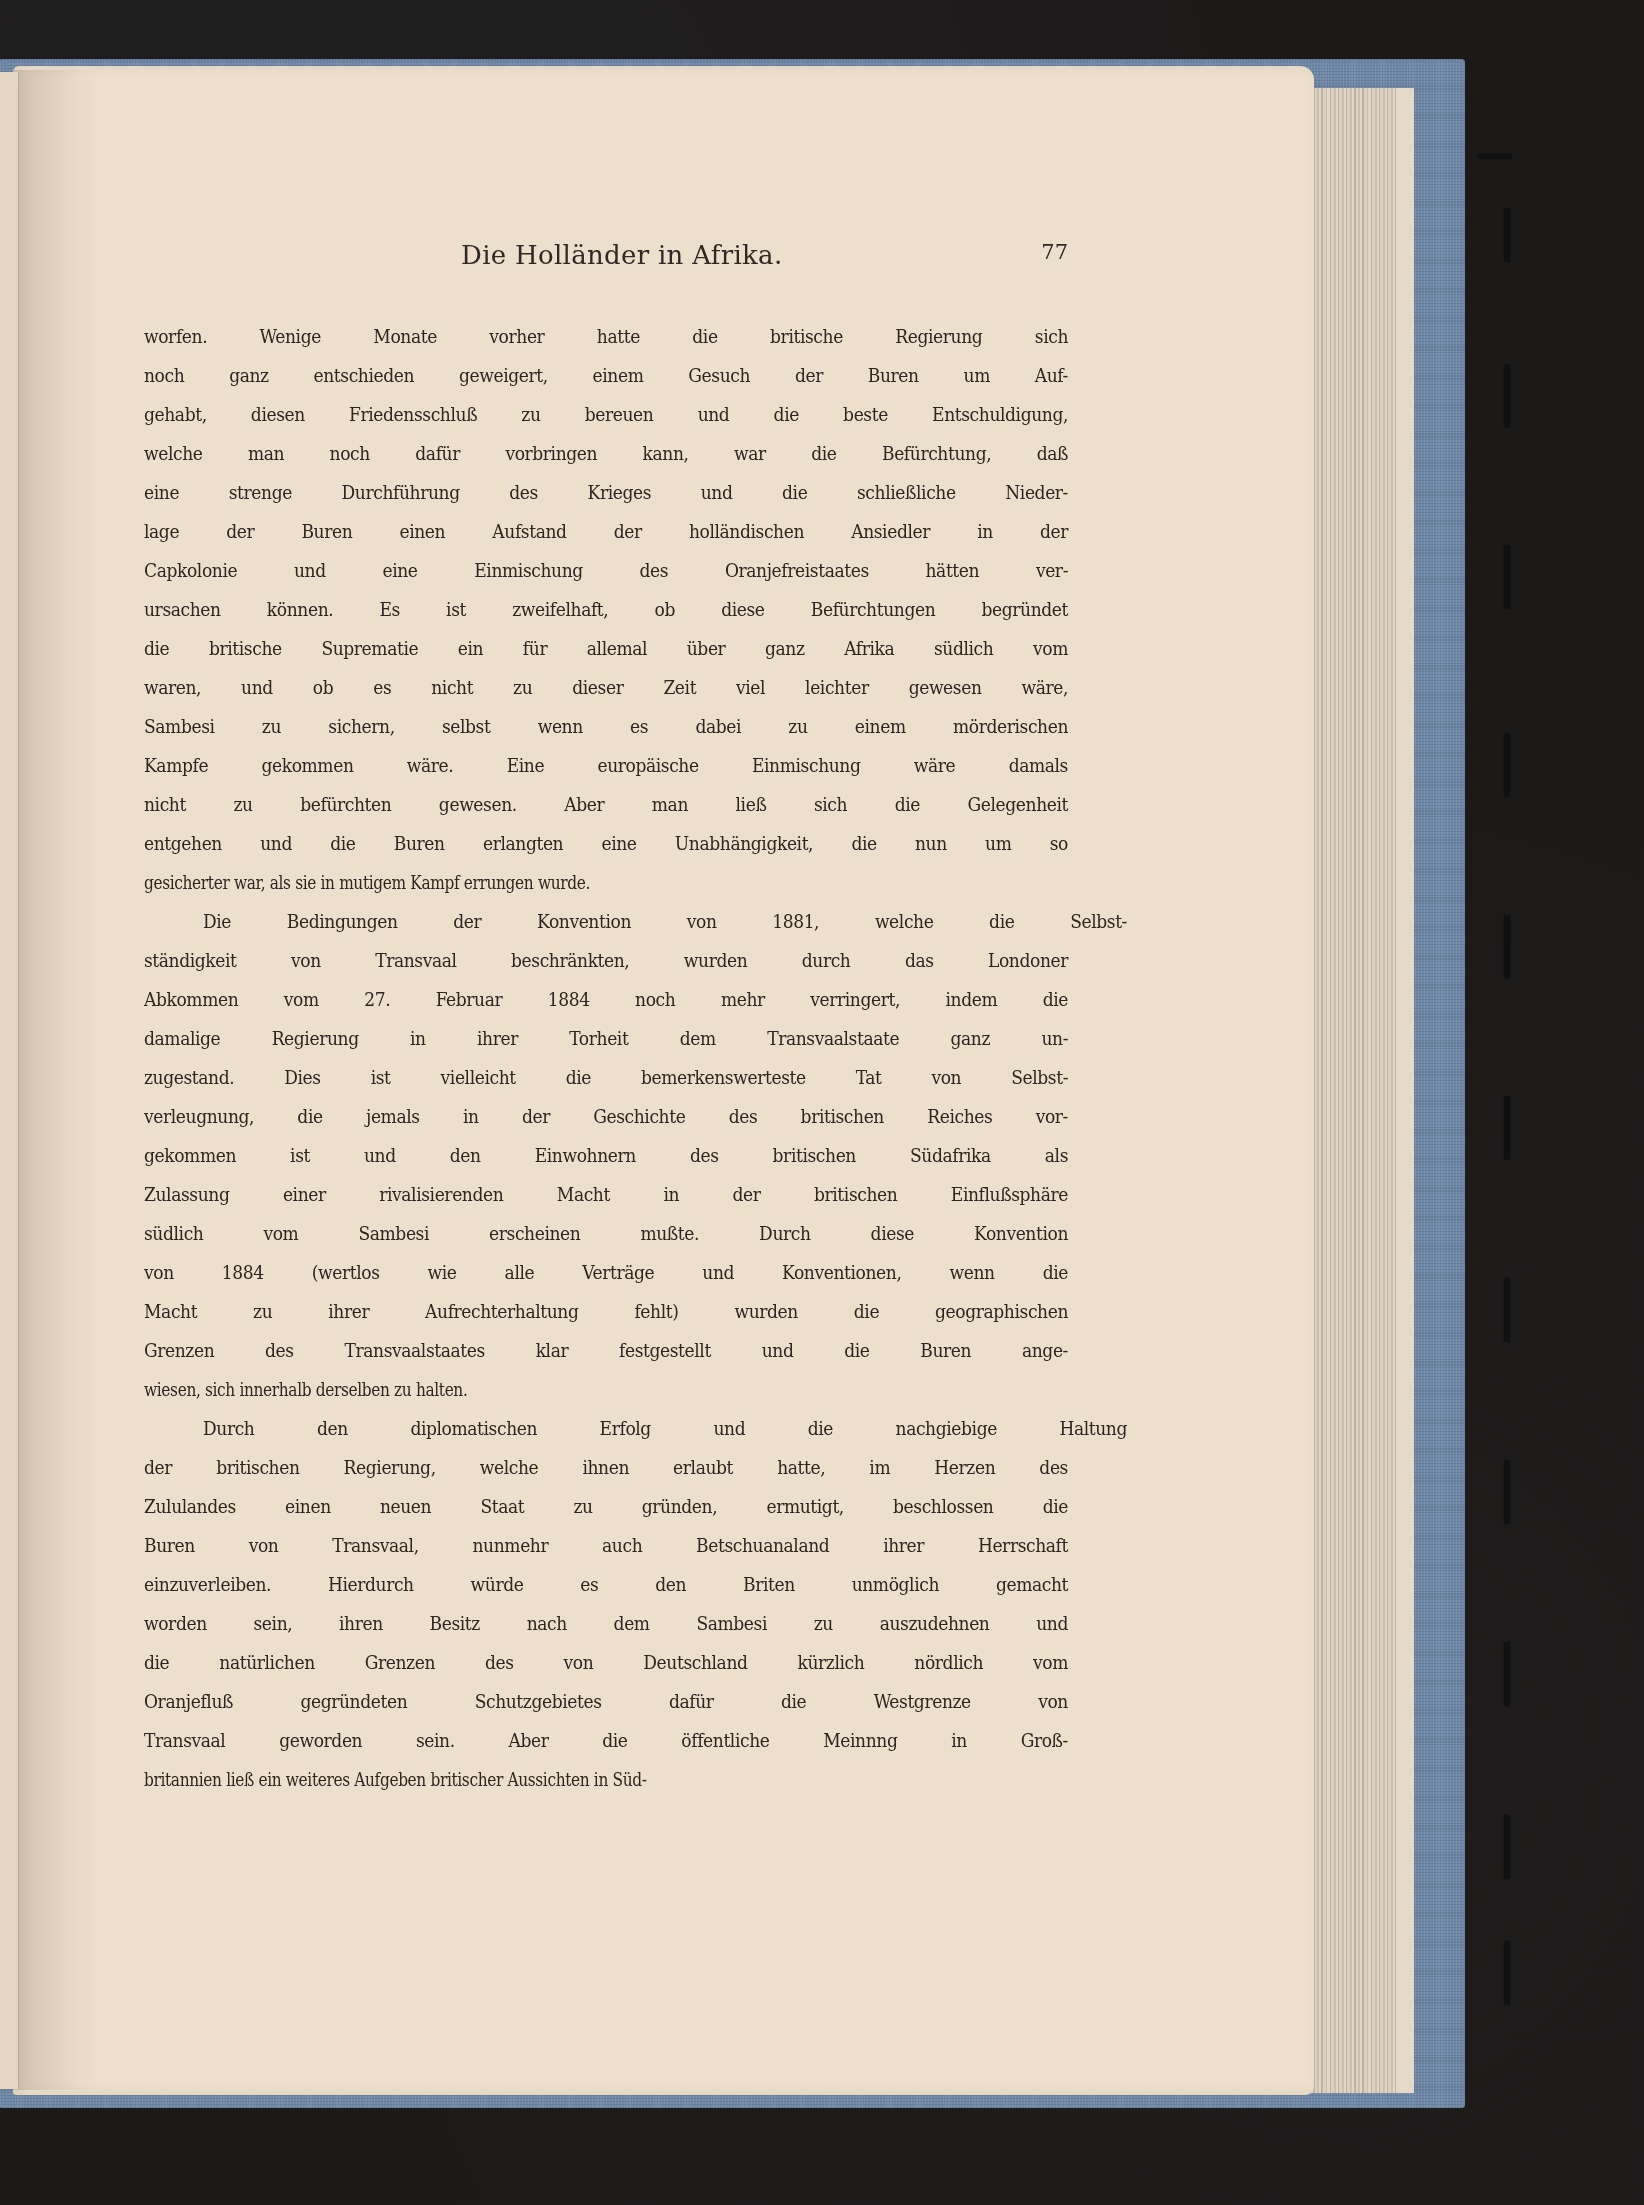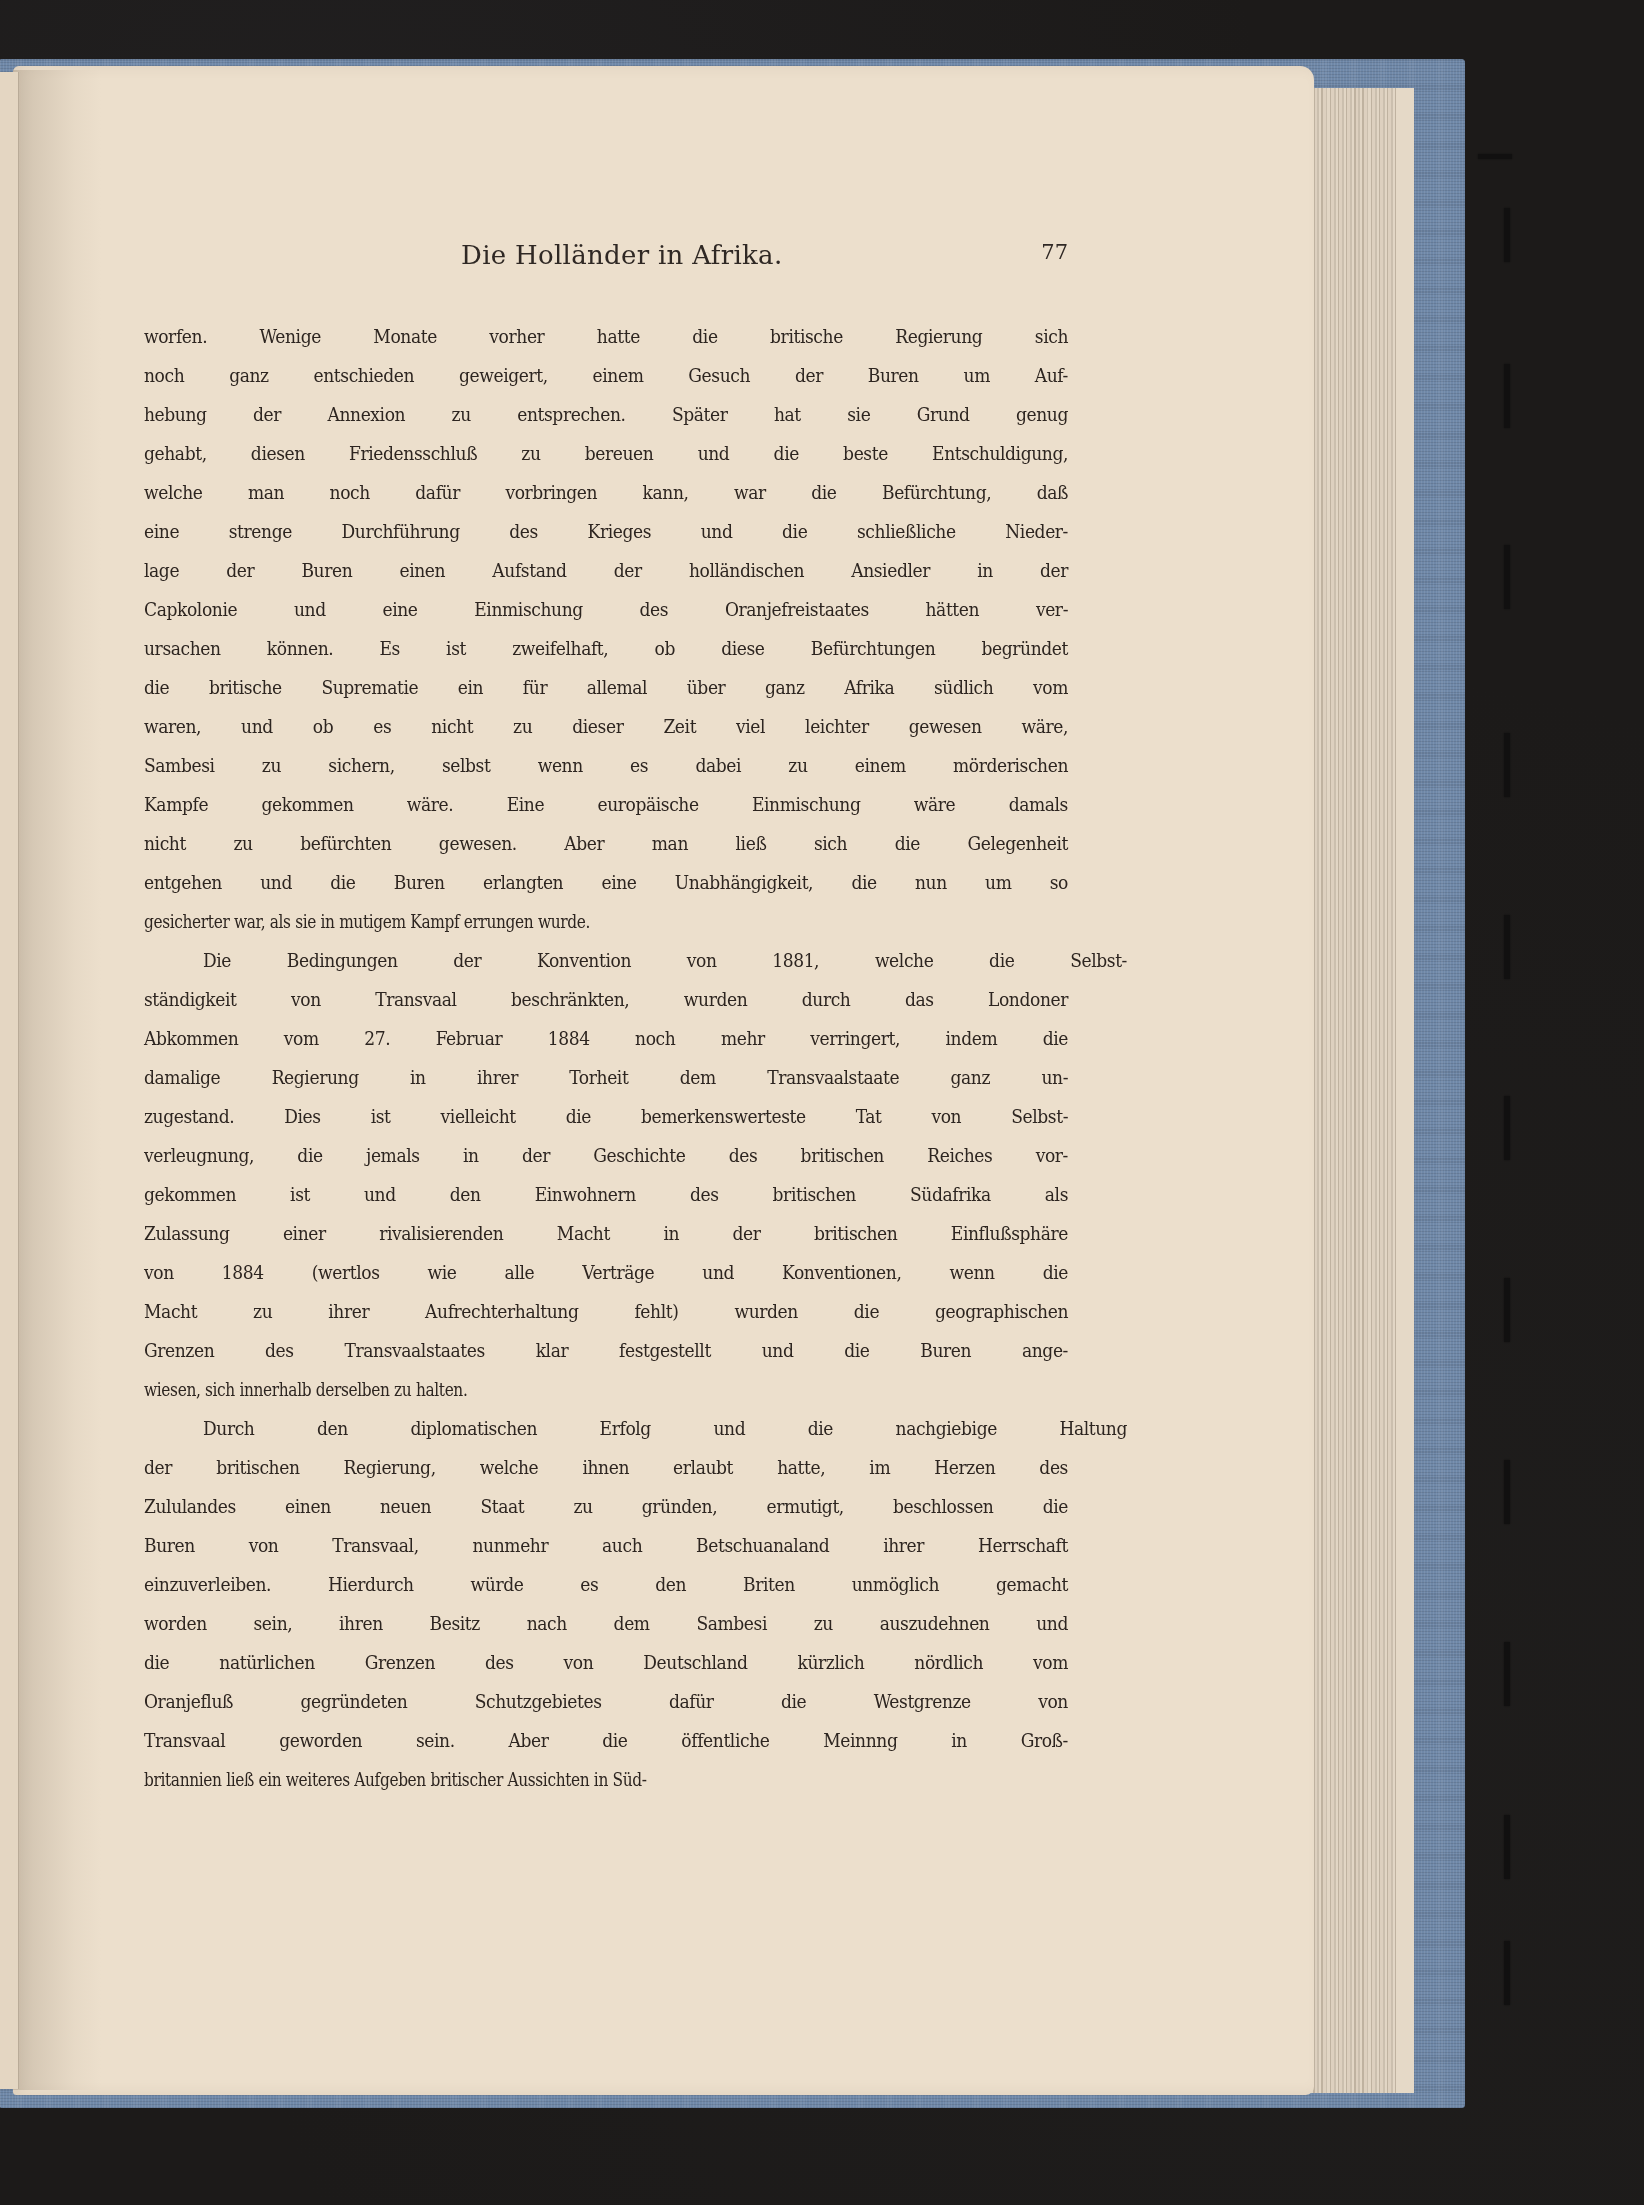--- a/index.html
+++ b/index.html
@@ -112,21 +112,20 @@
 
 <div class="running-head">
   <span class="running-title">Die Holländer in Afrika.</span>
   <span class="page-number">77</span>
 </div>
 
 <div class="text-block" id="text-block">
     <div>
       <span class="line" style="display: block; width: 924px; text-align: justify; text-align-last: justify; transform: scaleX(1);">worfen. Wenige Monate vorher hatte die britische Regierung sich</span>
       <span class="line" style="display: block; width: 924px; text-align: justify; text-align-last: justify; transform: scaleX(1);">noch ganz entschieden geweigert, einem Gesuch der Buren um Auf-</span>
-      <span class="line" style="display: block; width: 924px; text-align: justify; text-align-last: justify; transform: scaleX(1);">hebung der Annexion zu entsprechen. Später hat sie Grund genug</span>
       <span class="line" style="display: block; width: 924px; text-align: justify; text-align-last: justify; transform: scaleX(1);">gehabt, diesen Friedensschluß zu bereuen und die beste Entschuldigung,</span>
       <span class="line" style="display: block; width: 924px; text-align: justify; text-align-last: justify; transform: scaleX(1);">welche man noch dafür vorbringen kann, war die Befürchtung, daß</span>
       <span class="line" style="display: block; width: 924px; text-align: justify; text-align-last: justify; transform: scaleX(1);">eine strenge Durchführung des Krieges und die schließliche Nieder-</span>
       <span class="line" style="display: block; width: 924px; text-align: justify; text-align-last: justify; transform: scaleX(1);">lage der Buren einen Aufstand der holländischen Ansiedler in der</span>
       <span class="line" style="display: block; width: 924px; text-align: justify; text-align-last: justify; transform: scaleX(1);">Capkolonie und eine Einmischung des Oranjefreistaates hätten ver-</span>
       <span class="line" style="display: block; width: 924px; text-align: justify; text-align-last: justify; transform: scaleX(1);">ursachen können. Es ist zweifelhaft, ob diese Befürchtungen begründet</span>
       <span class="line" style="display: block; width: 924px; text-align: justify; text-align-last: justify; transform: scaleX(1);">die britische Suprematie ein für allemal über ganz Afrika südlich vom</span>
       <span class="line" style="display: block; width: 924px; text-align: justify; text-align-last: justify; transform: scaleX(1);">waren, und ob es nicht zu dieser Zeit viel leichter gewesen wäre,</span>
       <span class="line" style="display: block; width: 924px; text-align: justify; text-align-last: justify; transform: scaleX(1);">Sambesi zu sichern, selbst wenn es dabei zu einem mörderischen</span>
       <span class="line" style="display: block; width: 924px; text-align: justify; text-align-last: justify; transform: scaleX(1);">Kampfe gekommen wäre. Eine europäische Einmischung wäre damals</span>
@@ -136,20 +135,21 @@
     </div>
     <div>
       <span class="line indent" style="display: block; width: 924px; text-align: justify; text-align-last: justify; transform: scaleX(1);">Die Bedingungen der Konvention von 1881, welche die Selbst-</span>
       <span class="line" style="display: block; width: 924px; text-align: justify; text-align-last: justify; transform: scaleX(1);">ständigkeit von Transvaal beschränkten, wurden durch das Londoner</span>
       <span class="line" style="display: block; width: 924px; text-align: justify; text-align-last: justify; transform: scaleX(1);">Abkommen vom 27. Februar 1884 noch mehr verringert, indem die</span>
       <span class="line" style="display: block; width: 924px; text-align: justify; text-align-last: justify; transform: scaleX(1);">damalige Regierung in ihrer Torheit dem Transvaalstaate ganz un-</span>
       <span class="line" style="display: block; width: 924px; text-align: justify; text-align-last: justify; transform: scaleX(1);">zugestand. Dies ist vielleicht die bemerkenswerteste Tat von Selbst-</span>
       <span class="line" style="display: block; width: 924px; text-align: justify; text-align-last: justify; transform: scaleX(1);">verleugnung, die jemals in der Geschichte des britischen Reiches vor-</span>
       <span class="line" style="display: block; width: 924px; text-align: justify; text-align-last: justify; transform: scaleX(1);">gekommen ist und den Einwohnern des britischen Südafrika als</span>
       <span class="line" style="display: block; width: 924px; text-align: justify; text-align-last: justify; transform: scaleX(1);">Zulassung einer rivalisierenden Macht in der britischen Einflußsphäre</span>
+      <span class="line" style="display: block; width: 924px; text-align: justify; text-align-last: justify; transform: scaleX(1);">südlich vom Sambesi erscheinen mußte. Durch diese Konvention</span>
       <span class="line" style="display: block; width: 924px; text-align: justify; text-align-last: justify; transform: scaleX(1);">von 1884 (wertlos wie alle Verträge und Konventionen, wenn die</span>
       <span class="line" style="display: block; width: 924px; text-align: justify; text-align-last: justify; transform: scaleX(1);">Macht zu ihrer Aufrechterhaltung fehlt) wurden die geographischen</span>
       <span class="line" style="display: block; width: 924px; text-align: justify; text-align-last: justify; transform: scaleX(1);">Grenzen des Transvaalstaates klar festgestellt und die Buren ange-</span>
       <span class="line last" style="display: block; width: 1026px; text-align: justify; text-align-last: left; transform: scaleX(0.9);">wiesen, sich innerhalb derselben zu halten.</span>
     </div>
     <div>
       <span class="line indent" style="display: block; width: 924px; text-align: justify; text-align-last: justify; transform: scaleX(1);">Durch den diplomatischen Erfolg und die nachgiebige Haltung</span>
       <span class="line" style="display: block; width: 924px; text-align: justify; text-align-last: justify; transform: scaleX(1);">der britischen Regierung, welche ihnen erlaubt hatte, im Herzen des</span>
       <span class="line" style="display: block; width: 924px; text-align: justify; text-align-last: justify; transform: scaleX(1);">Zululandes einen neuen Staat zu gründen, ermutigt, beschlossen die</span>
       <span class="line" style="display: block; width: 924px; text-align: justify; text-align-last: justify; transform: scaleX(1);">Buren von Transvaal, nunmehr auch Betschuanaland ihrer Herrschaft</span>

